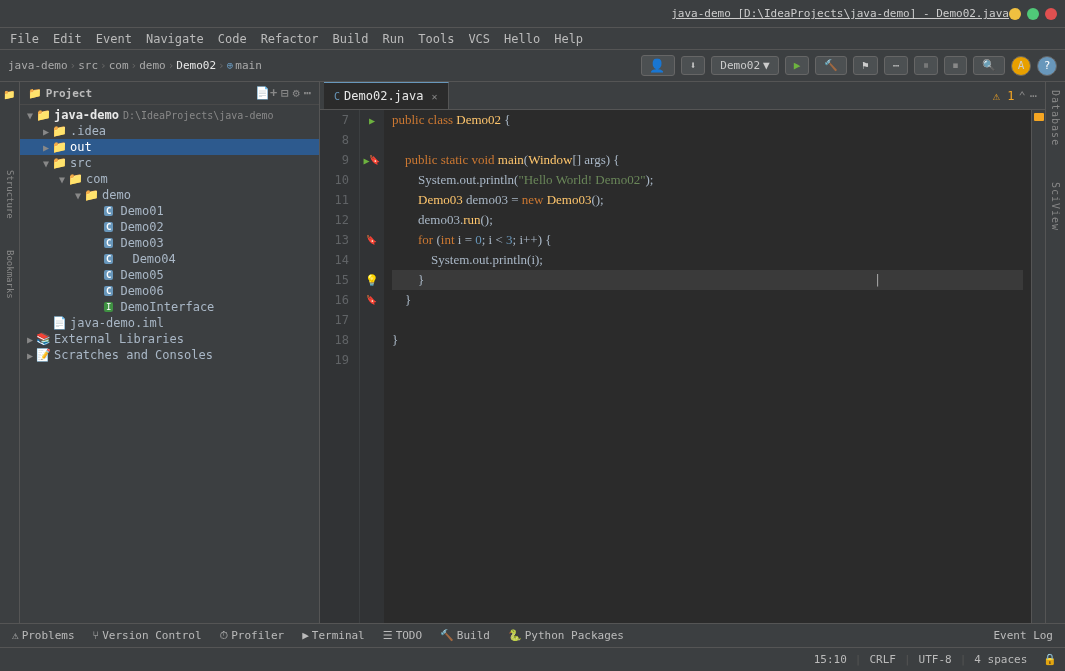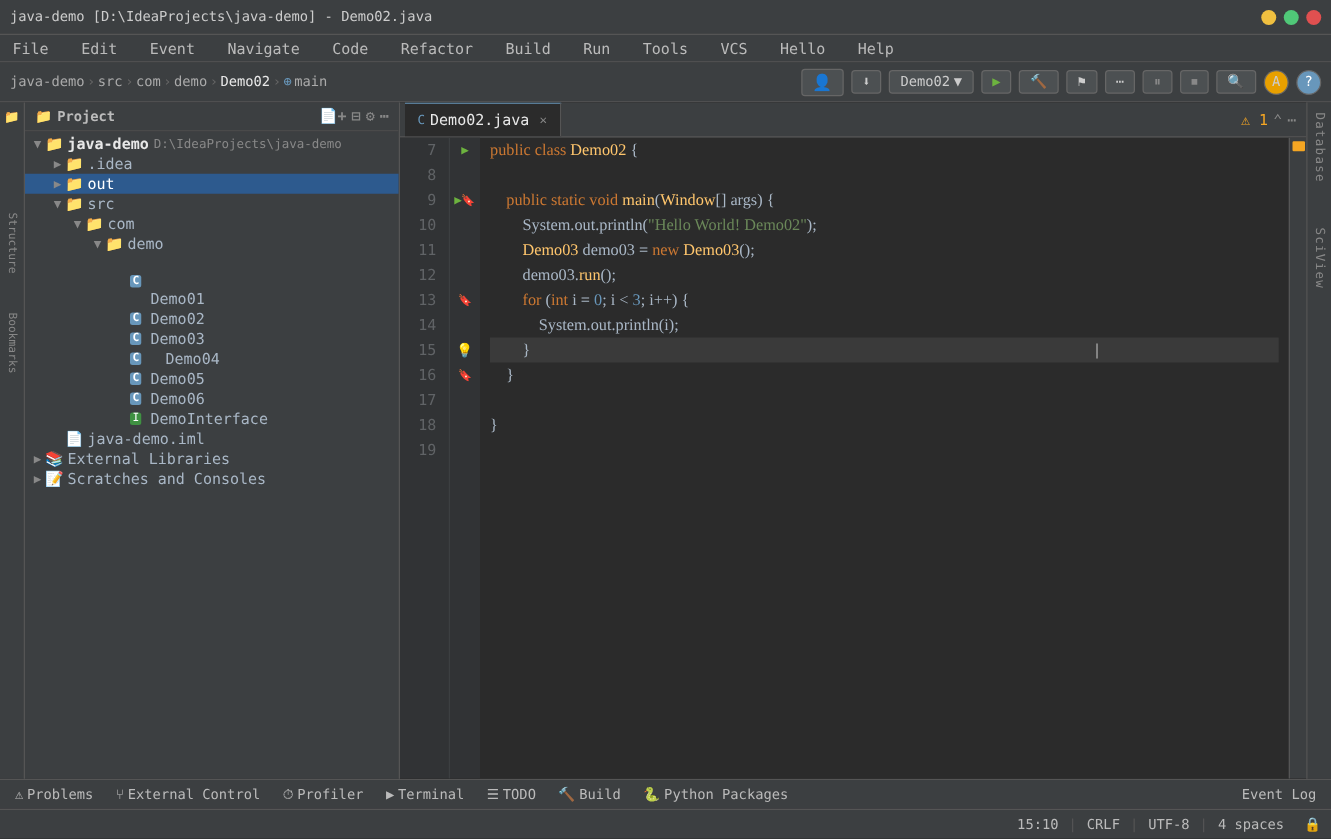--- a/index.html
+++ b/index.html
@@ -19,23 +19,24 @@
       height: 28px;
       display: flex;
       align-items: center;
       padding: 0 8px;
       border-bottom: 1px solid #555;
       font-size: 11px;
       color: #bbb;
     }
     #title-bar .title-text {
       flex: 1;
-      text-align: left;
+      text-align: right;
       font-size: 11px;
       color: #ccc;
+      text-decoration: underline;
     }
     #title-bar .window-controls {
       display: flex;
       gap: 6px;
     }
     #title-bar .win-btn {
       width: 12px; height: 12px; border-radius: 50%; cursor: pointer;
     }
     .win-min { background: #f0c040; }
     .win-max { background: #50c878; }
@@ -44,21 +45,21 @@
     
     #menu-bar {
       background: #3c3f41;
       height: 22px;
       display: flex;
       align-items: center;
       padding: 0 4px;
       border-bottom: 1px solid #555;
       font-size: 12px;
       color: #bbb;
-      gap: 14px;
+      gap: 2px;
     }
     .menu-item {
       padding: 2px 6px;
       cursor: pointer;
       border-radius: 2px;
     }
 
     
     #toolbar {
       background: #3c3f41;
@@ -492,21 +493,21 @@
 
       <div class="tree-item" style="padding-left:52px;">
         <span class="tree-arrow">▼</span>
         <span class="tree-icon" style="color:#d5a04a;">📁</span>
         <span>demo</span>
       </div>
 
       <div class="tree-item" style="padding-left:72px;">
         <span class="tree-arrow"></span>
         <span class="tree-icon java-icon-blue">C</span>
-        <span style="margin-left:4px;margin-top:28px;">Demo01</span>
+        <span style="margin-left:4px;">Demo01</span>
       </div>
       <div class="tree-item" style="padding-left:72px;">
         <span class="tree-arrow"></span>
         <span class="tree-icon java-icon-blue">C</span>
         <span style="margin-left:4px;">Demo02</span>
       </div>
       <div class="tree-item" style="padding-left:72px;">
         <span class="tree-arrow"></span>
         <span class="tree-icon java-icon-blue">C</span>
         <span style="margin-left:4px;">Demo03</span>
@@ -677,21 +678,21 @@
 
 </div>
 
 <div id="bottom-toolbar">
   <div class="bottom-tab">
     <span>⚠</span>
     <span>Problems</span>
   </div>
   <div class="bottom-tab">
     <span>⑂</span>
-    <span>External Control</span>
+    <span>Version Control</span>
   </div>
   <div class="bottom-tab">
     <span>⏱</span>
     <span>Profiler</span>
   </div>
   <div class="bottom-tab">
     <span>▶</span>
     <span>Terminal</span>
   </div>
   <div class="bottom-tab">

